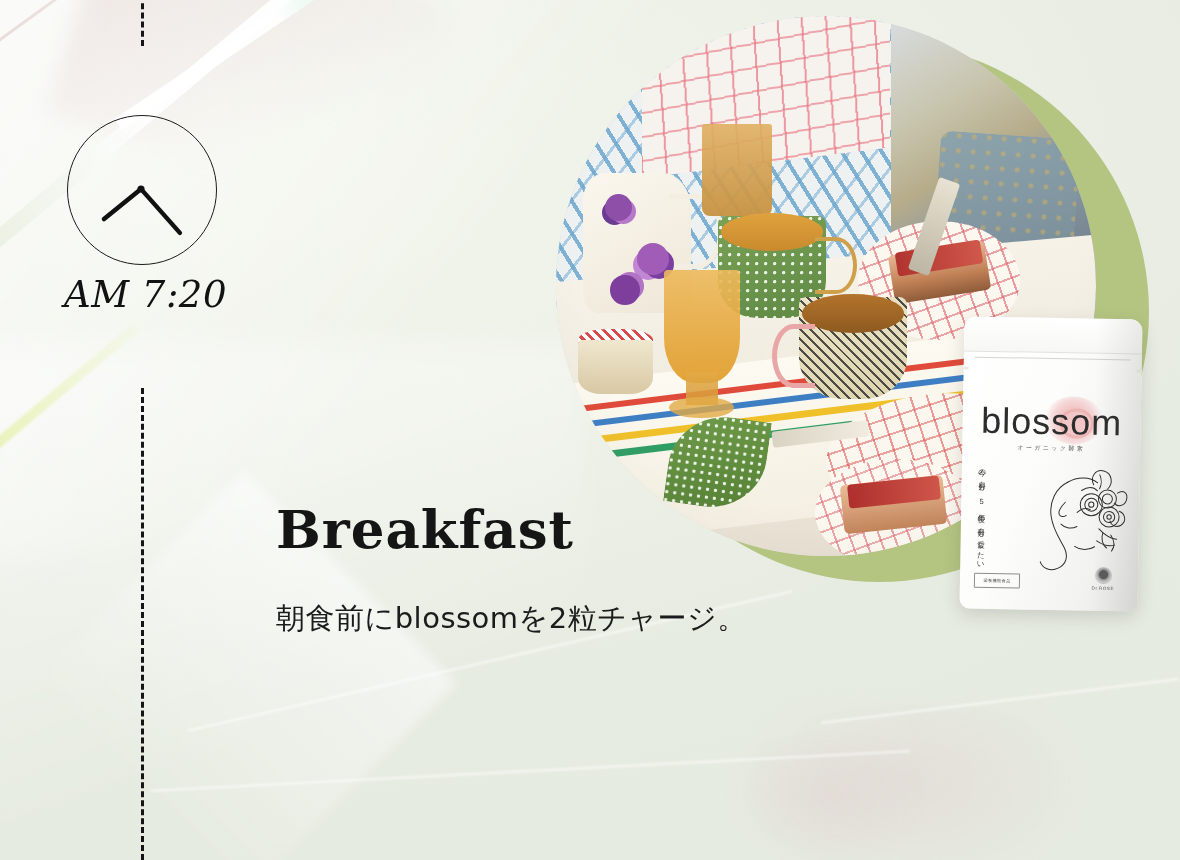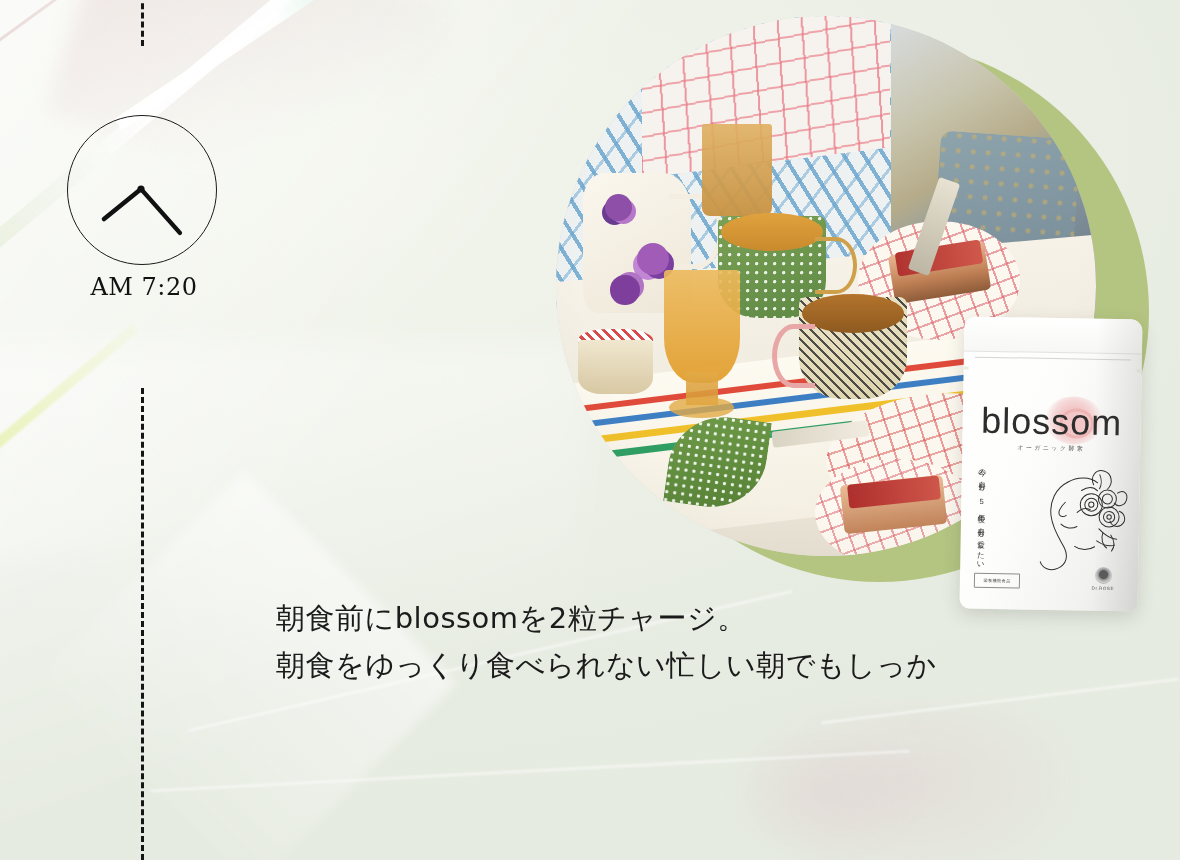--- a/index.html
+++ b/index.html
@@ -68,21 +68,21 @@
   .dash-v{position:absolute;left:141px;width:0;border-left:3px dashed #151515;}
   .dash-top{top:-6px;height:52px;}
   .dash-main{top:388px;height:472px;}
 
   
   .clock-wrap{position:absolute;left:67px;top:115px;width:150px;height:200px;}
   .clock-circle{position:absolute;left:0;top:0;width:148px;height:148px;
     border:1.6px solid #1b1b1b;border-radius:50%;}
   .clock-hands{position:absolute;left:0;top:0;width:148px;height:148px;}
   .clock-label{position:absolute;left:-3px;top:158px;width:160px;text-align:center;
-    font-family:"DejaVu Serif", serif;font-size:24px;letter-spacing:.5px;color:#121212;white-space:nowrap;}
+    font-family:"DejaVu Serif", serif;font-size:37px;letter-spacing:.5px;color:#121212;white-space:nowrap;font-style:italic;}
 
   
   .green-circle{position:absolute;left:609px;top:42px;width:540px;height:540px;
     border-radius:50%;background:#b4c582;}
   .photo-circle{position:absolute;left:556px;top:16px;width:540px;height:540px;
     border-radius:50%;overflow:hidden;background:#cfd2ce;}
   .photo-inner{position:absolute;inset:0;}
 
   
   .ph-wallL{position:absolute;left:0;top:0;width:62%;height:60%;
@@ -353,18 +353,18 @@
     </svg>
 
     <div class="pouch-badgeL">栄養機能食品</div>
     <div class="pouch-logo">
       <div class="pouch-logo-mark"></div>
       <div class="pouch-logo-text">Dr.ROSE</div>
     </div>
     <div class="pouch-shade"></div>
   </div>
 
+  <div class="heading">Breakfast</div>
   <div class="body-copy">
     <p>朝食前にblossomを2粒チャージ。</p>
-    <p>朝食をゆっくり食べられない忙しい朝でもしっか</p>
   </div>
 
 </div>
 
 </body></html>

